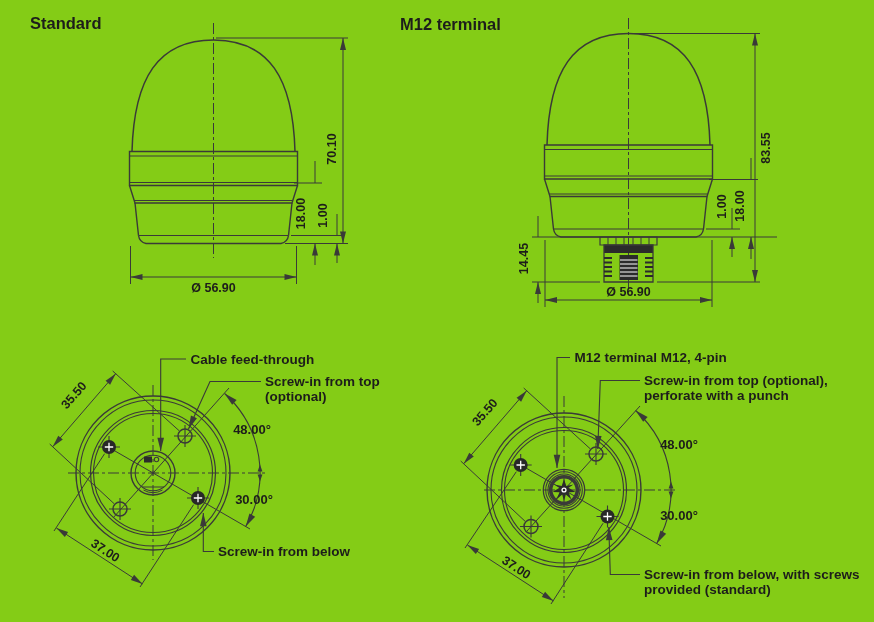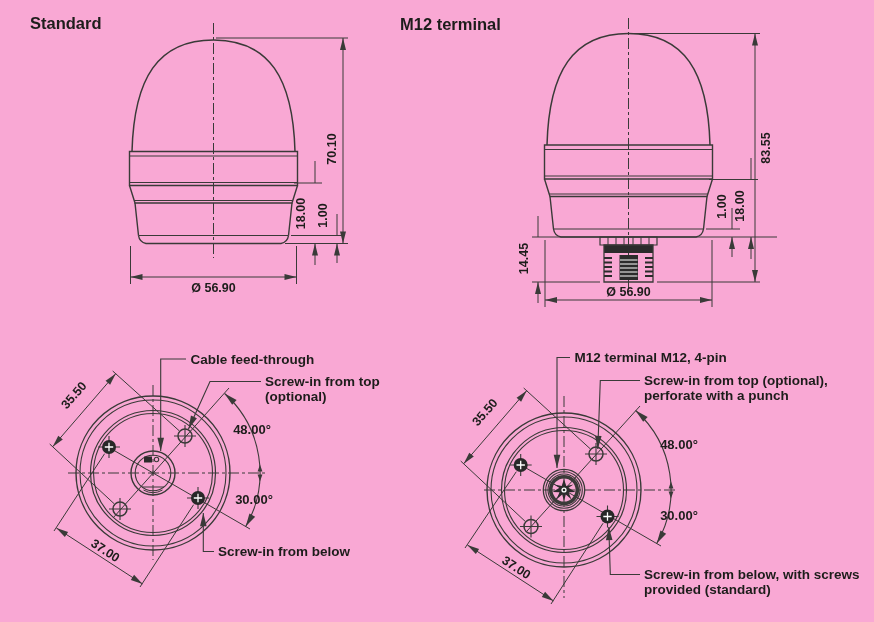--- a/index.html
+++ b/index.html
@@ -1,16 +1,16 @@
 <!DOCTYPE html>
 <html><head>
 <meta charset="utf-8">
 <style>
   html,body{margin:0;padding:0;background:#ffffff;}
-  .canvas{position:relative;width:874px;height:622px;background:#f9a8d4;overflow:hidden;
+  .canvas{position:relative;width:874px;height:622px;background:#84cc16;overflow:hidden;
           font-family:"Liberation Sans", sans-serif;}
   svg{display:block;}
   .title   {font:bold 16.5px "Liberation Sans", sans-serif; fill:#1d1d1b;}
   .callout {font:bold 13.5px "Liberation Sans", sans-serif; fill:#1d1d1b;}
   .dim     {font:bold 12.5px "Liberation Sans", sans-serif; fill:#1d1d1b;}
   .angle   {font:bold 13px   "Liberation Sans", sans-serif; fill:#1d1d1b;}
   .ln      {stroke:#3a3a38; fill:none;}
 </style>
 </head>
 <body>

